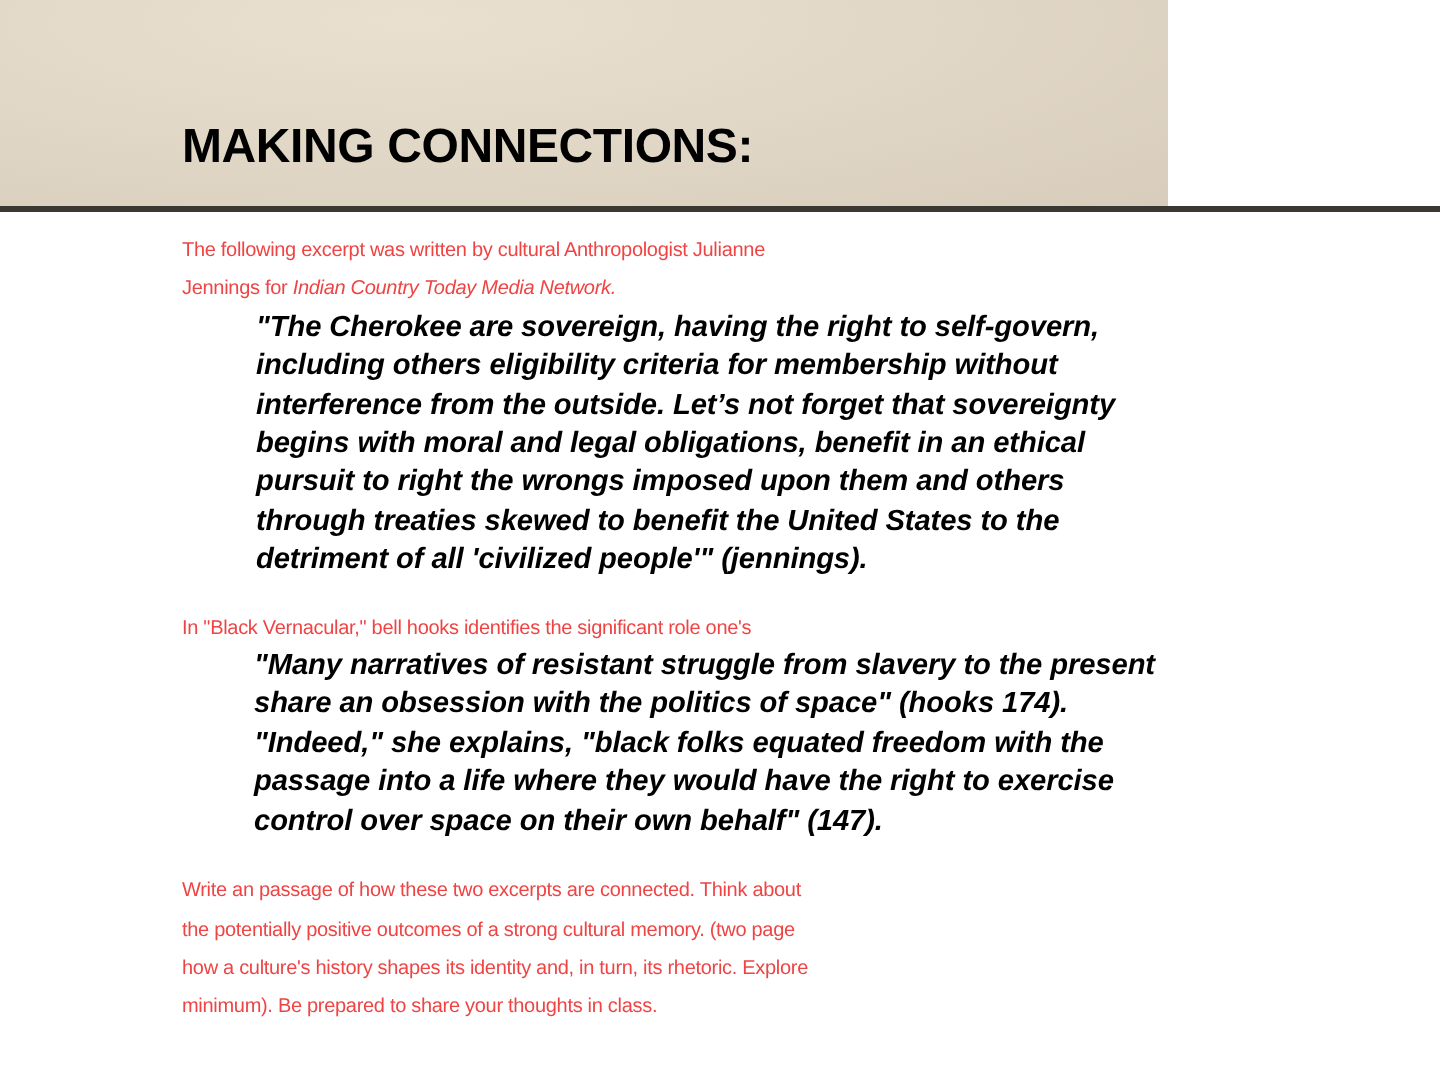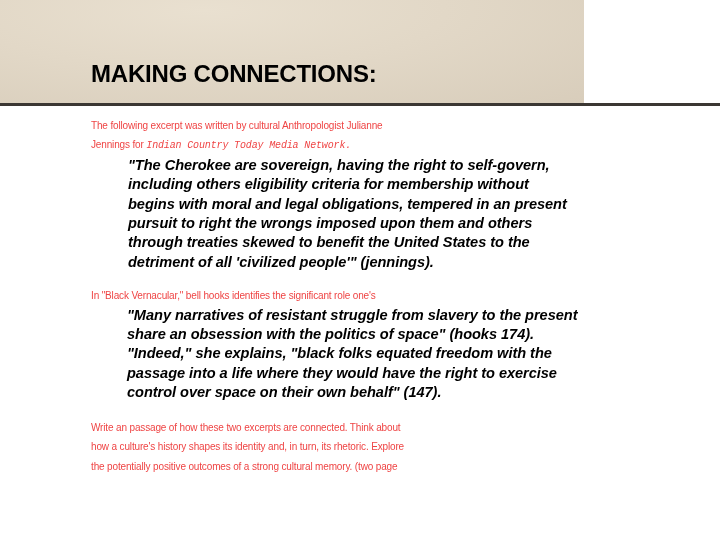--- a/index.html
+++ b/index.html
@@ -53,21 +53,20 @@
     }
     .para {
       font-size: 10px;
       line-height: 19.4px;
       margin: 0;
       color: #ef4444;
       letter-spacing: -0.15px;
     }
     .para .src {
       font-style: italic;
-      font-family: Liberation Mono, monospace;
     }
     .quote {
       margin: 0 0 0 37px;
       font-size: 14.6px;
       line-height: 19.4px;
       font-weight: bold;
       font-style: italic;
       color: #000;
       letter-spacing: -0.05px;
     }
@@ -89,21 +88,22 @@
 
   <div class="body">
 
     <p class="para">
       <span class="line">The following excerpt was written by cultural Anthropologist Julianne</span>
       <span class="line"><span>Jennings for </span><span class="src">Indian Country Today Media Network.</span></span>
     </p>
     <p class="quote">
       <span class="line">"The Cherokee are sovereign, having the right to self-govern,</span>
       <span class="line">including others eligibility criteria for membership without</span>
-      <span class="line">begins with moral and legal obligations, tempered in an present</span>
+      <span class="line">interference from the outside. Let’s not forget that sovereignty</span>
+      <span class="line">begins with moral and legal obligations, benefit in an ethical</span>
       <span class="line">pursuit to right the wrongs imposed upon them and others</span>
       <span class="line">through treaties skewed to benefit the United States to the</span>
       <span class="line">detriment of all 'civilized people'"  (jennings).</span>
     </p>
 
     <div class="gap1"></div>
 
     <p class="para">
       <span class="line">In "Black Vernacular," bell hooks identifies the significant role one's</span>
     </p>
@@ -112,17 +112,18 @@
       <span class="line">share an obsession with the politics of space" (hooks 174).</span>
       <span class="line">"Indeed," she explains, "black folks equated freedom with the</span>
       <span class="line">passage into a life where they would have the right to exercise</span>
       <span class="line">control over space on their own behalf" (147).</span>
     </p>
 
     <div class="gap2"></div>
 
     <p class="para">
       <span class="line">Write an passage of how these two excerpts are connected. Think about</span>
+      <span class="line">the potentially positive outcomes of a strong cultural memory. (two page</span>
       <span class="line">how a culture's history shapes its identity and, in turn, its rhetoric. Explore</span>
-      <span class="line">the potentially positive outcomes of a strong cultural memory. (two page</span>
+      <span class="line">minimum). Be prepared to share your thoughts in class.</span>
     </p>
   </div>
 </div>
 
 </body></html>

